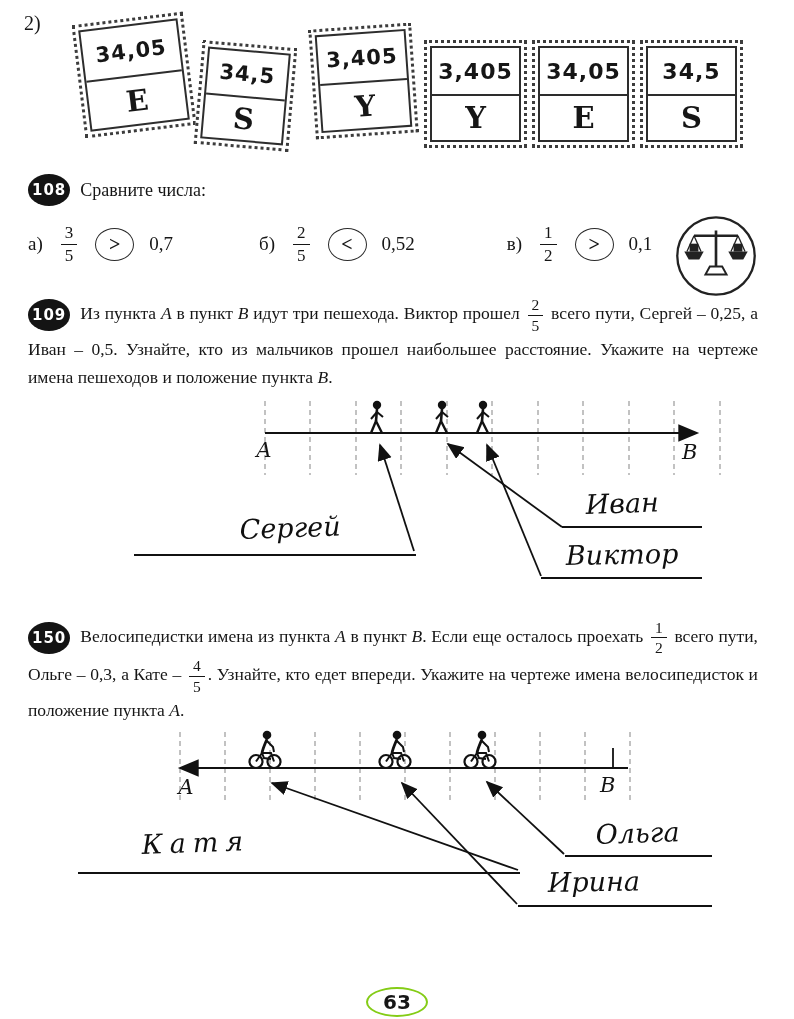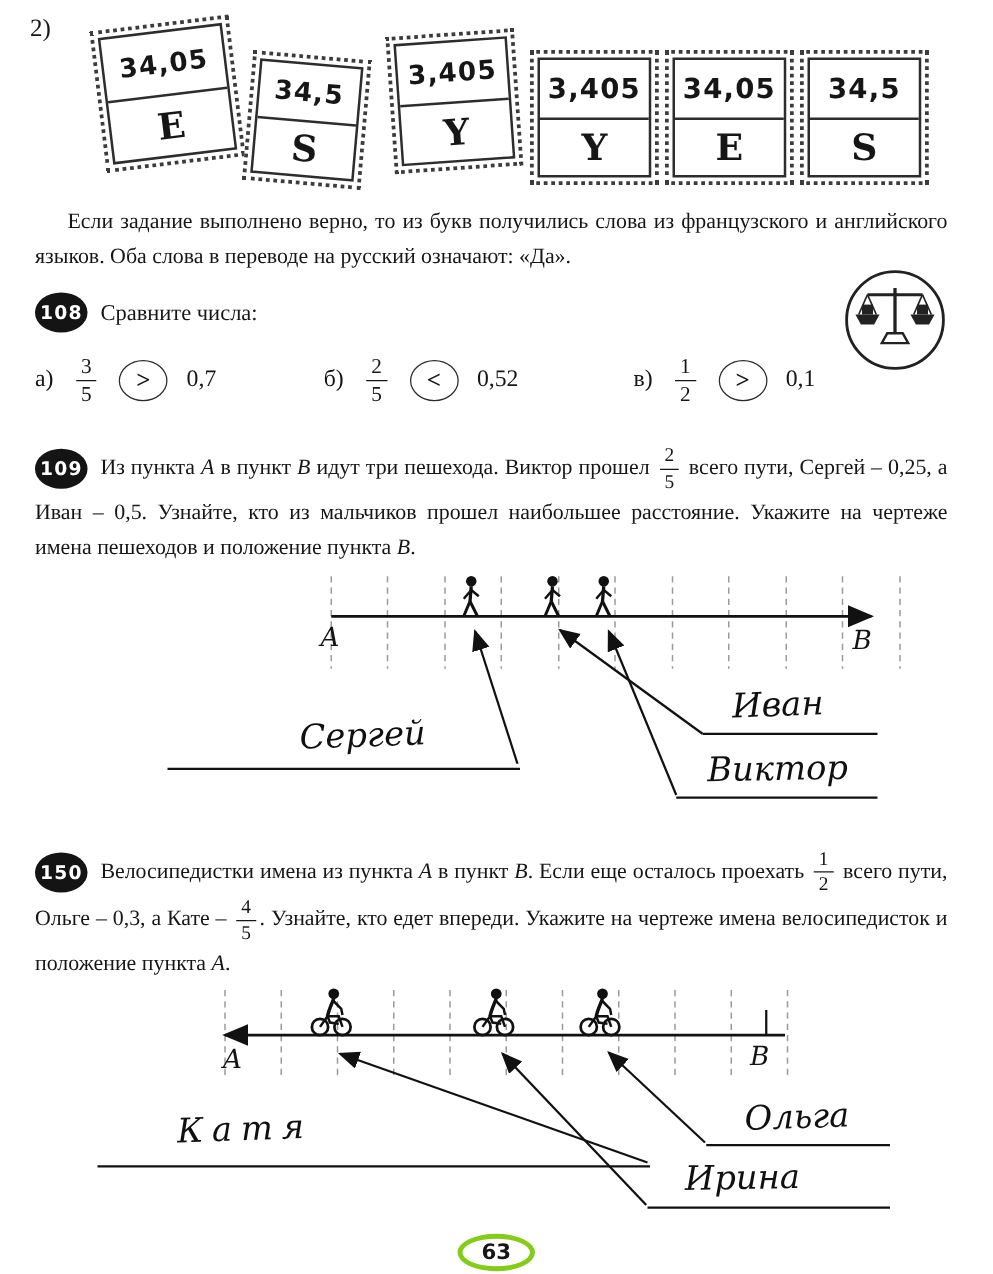--- a/index.html
+++ b/index.html
@@ -71,23 +71,23 @@
 
   
   .diagram1 { display: block; margin: 2px 0 0 92px; }
   .diagram2 { display: block; margin: 2px 0 0 42px; }
   .pt-label { font-family: "DejaVu Serif", serif; font-style: italic; font-size: 21px; fill: #141414; }
   .hand { font-family: "DejaVu Serif", serif; font-style: italic; font-size: 27px; fill: #101010; }
 
   
   .page-number {
     position: absolute; left: 50%; bottom: 2px; transform: translateX(-50%);
-    width: 62px; height: 30px; border: 4px solid #84cc16; border-radius: 50%;
+    width: 62px; height: 30px; border: 2px solid #84cc16; border-radius: 50%;
     display: flex; align-items: center; justify-content: center;
-    font-family: "DejaVu Sans", sans-serif; font-size: 17px; font-weight: bold;
+    font-family: "DejaVu Sans", sans-serif; font-size: 20px; font-weight: bold;
   }
 </style>
 </head>
 <body>
 
 <div class="sheet">
 
   <div class="stamps-section">
     <span class="item-label">2)</span>
 
@@ -125,21 +125,20 @@
       </div>
       <div class="stamp">
         <div class="stamp-inner">
           <div class="stamp-value">34,5</div>
           <div class="stamp-letter">S</div>
         </div>
       </div>
     </div>
   </div>
 
-  <p class="intro-text">Если задание выполнено верно, то из букв получились слова из французского и английского языков. Оба слова в переводе на русский означают: «Да».</p>
 
   <div class="problem-header">
     <span class="badge">108</span>
     <span class="problem-title">Сравните числа:</span>
   </div>
 
   <svg class="scales-icon" width="88" height="88" viewBox="0 0 100 100">
     <circle cx="50" cy="50" r="44" fill="none" stroke="#222" stroke-width="2.6"></circle>
     <line x1="50" y1="21" x2="50" y2="62" stroke="#222" stroke-width="3"></line>
     <path d="M38 71 L62 71 L57 62 L43 62 Z" fill="none" stroke="#222" stroke-width="2.2"></path>

